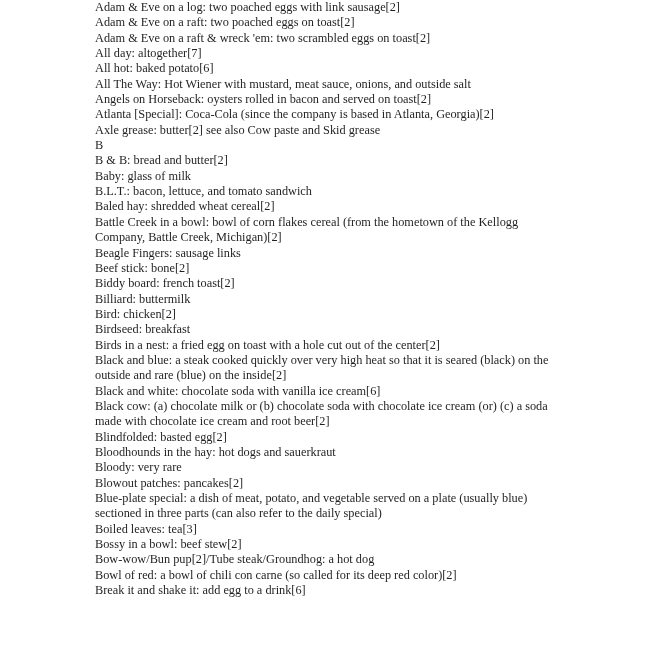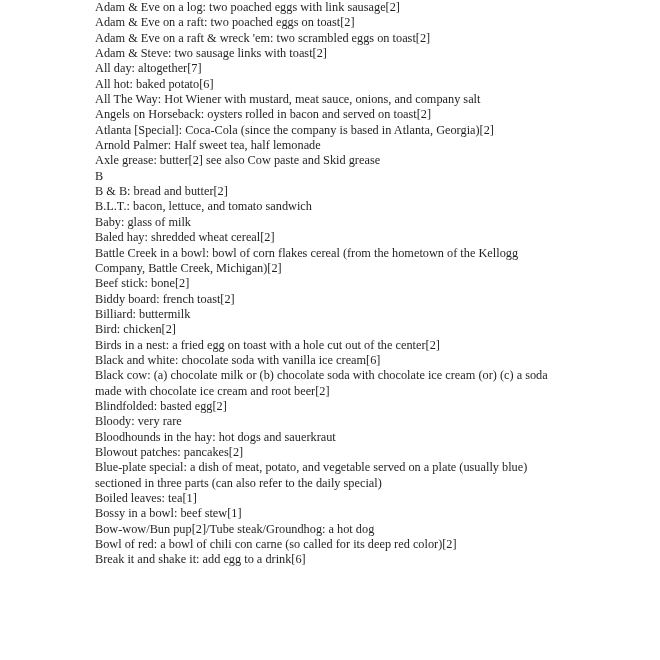--- a/index.html
+++ b/index.html
@@ -31,45 +31,46 @@
   }
 </style>
 </head>
 <body>
 
 <div class="page">
   <div class="content">
       <p class="entry">Adam &amp; Eve on a log: two poached eggs with link sausage[2]</p>
       <p class="entry">Adam &amp; Eve on a raft: two poached eggs on toast[2]</p>
       <p class="entry">Adam &amp; Eve on a raft &amp; wreck 'em: two scrambled eggs on toast[2]</p>
-      <p class="entry">Adam &amp; Steve: two sausage links with toast[2]</p>
       <p class="entry">All day: altogether[7]</p>
       <p class="entry">All hot: baked potato[6]</p>
-      <p class="entry">All The Way: Hot Wiener with mustard, meat sauce, onions, and company salt</p>
+      <p class="entry">All The Way: Hot Wiener with mustard, meat sauce, onions, and outside salt</p>
       <p class="entry">Angels on Horseback: oysters rolled in bacon and served on toast[2]</p>
       <p class="entry">Atlanta [Special]: Coca-Cola (since the company is based in Atlanta, Georgia)[2]</p>
-      <p class="entry">Arnold Palmer: Half sweet tea, half lemonade</p>
       <p class="entry">Axle grease: butter[2] see also Cow paste and Skid grease</p>
       <p class="section-letter">B</p>
       <p class="entry">B &amp; B: bread and butter[2]</p>
+      <p class="entry">Baby: glass of milk</p>
       <p class="entry">B.L.T.: bacon, lettuce, and tomato sandwich</p>
-      <p class="entry">Baby: glass of milk</p>
       <p class="entry">Baled hay: shredded wheat cereal[2]</p>
       <p class="entry">Battle Creek in a bowl: bowl of corn flakes cereal (from the hometown of the Kellogg Company, Battle Creek, Michigan)[2]</p>
+      <p class="entry">Beagle Fingers: sausage links</p>
       <p class="entry">Beef stick: bone[2]</p>
       <p class="entry">Biddy board: french toast[2]</p>
       <p class="entry">Billiard: buttermilk</p>
       <p class="entry">Bird: chicken[2]</p>
+      <p class="entry">Birdseed: breakfast</p>
       <p class="entry">Birds in a nest: a fried egg on toast with a hole cut out of the center[2]</p>
+      <p class="entry">Black and blue: a steak cooked quickly over very high heat so that it is seared (black) on the outside and rare (blue) on the inside[2]</p>
       <p class="entry">Black and white: chocolate soda with vanilla ice cream[6]</p>
       <p class="entry">Black cow: (a) chocolate milk or (b) chocolate soda with chocolate ice cream (or) (c) a soda made with chocolate ice cream and root beer[2]</p>
       <p class="entry">Blindfolded: basted egg[2]</p>
+      <p class="entry">Bloodhounds in the hay: hot dogs and sauerkraut</p>
       <p class="entry">Bloody: very rare</p>
-      <p class="entry">Bloodhounds in the hay: hot dogs and sauerkraut</p>
       <p class="entry">Blowout patches: pancakes[2]</p>
       <p class="entry">Blue-plate special: a dish of meat, potato, and vegetable served on a plate (usually blue) sectioned in three parts (can also refer to the daily special)</p>
-      <p class="entry">Boiled leaves: tea[1]</p>
-      <p class="entry">Bossy in a bowl: beef stew[1]</p>
+      <p class="entry">Boiled leaves: tea[3]</p>
+      <p class="entry">Bossy in a bowl: beef stew[2]</p>
       <p class="entry">Bow-wow/Bun pup[2]/Tube steak/Groundhog: a hot dog</p>
       <p class="entry">Bowl of red: a bowl of chili con carne (so called for its deep red color)[2]</p>
       <p class="entry">Break it and shake it: add egg to a drink[6]</p>
     </div>
 </div>
 
 </body></html>

